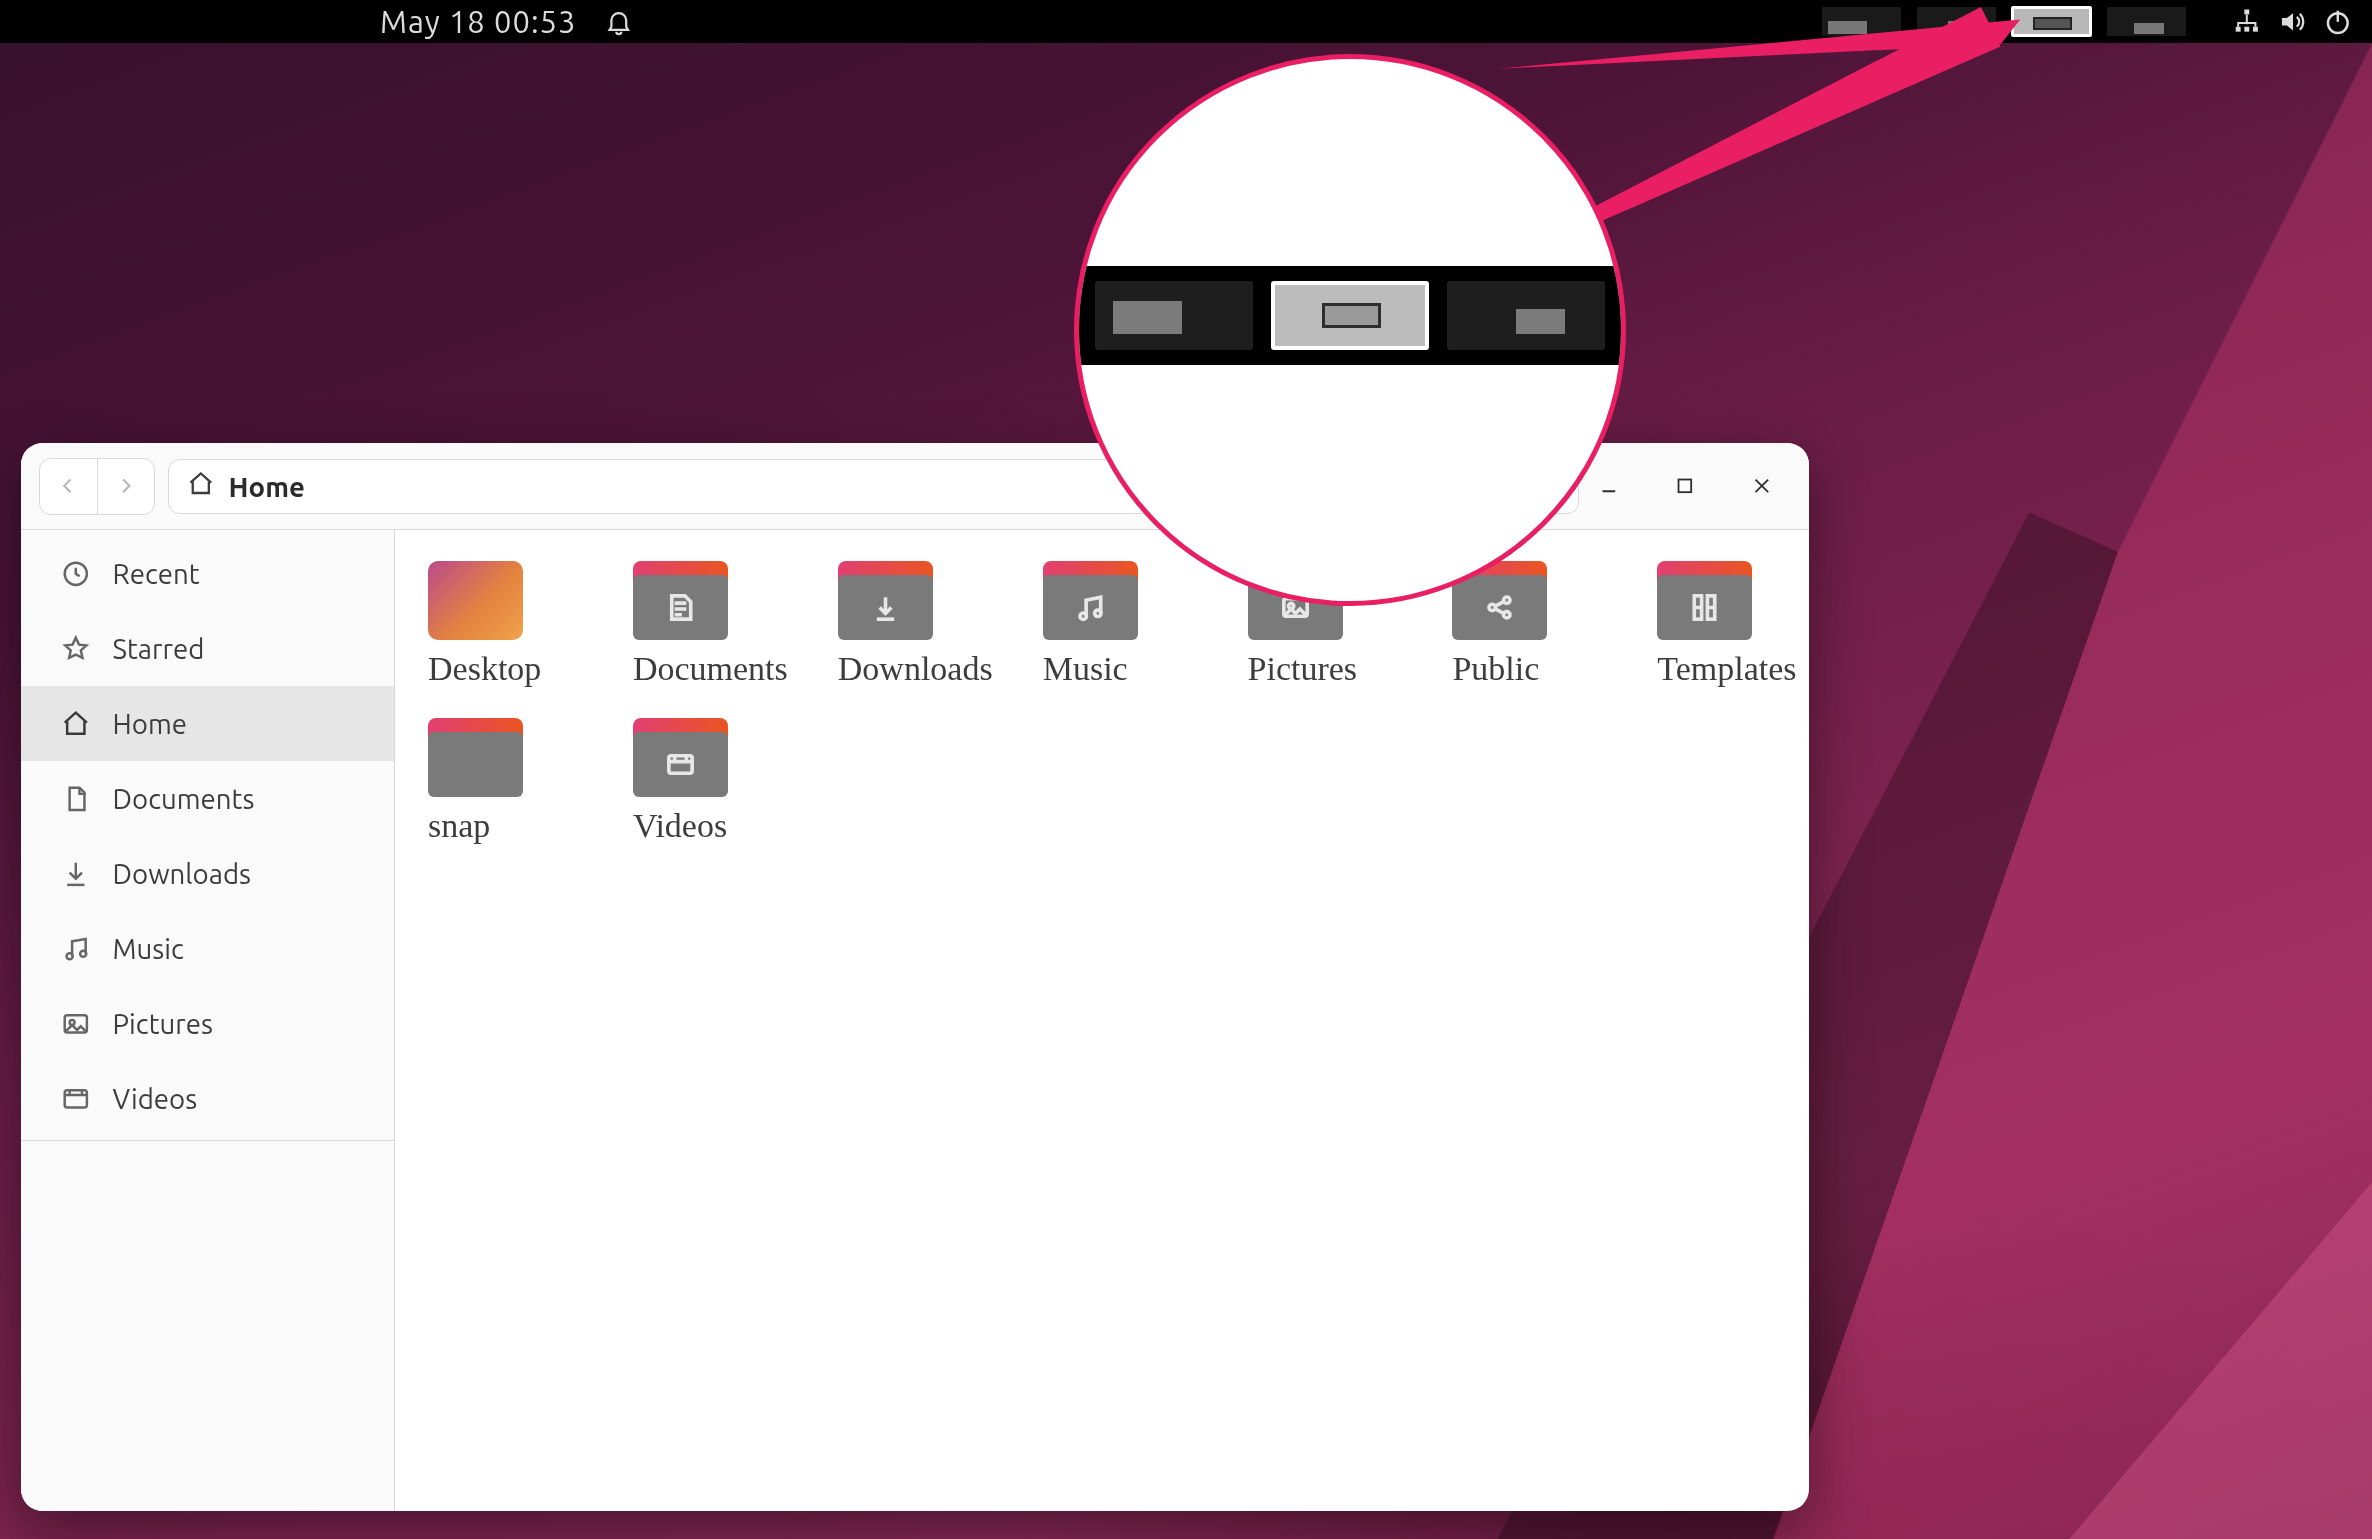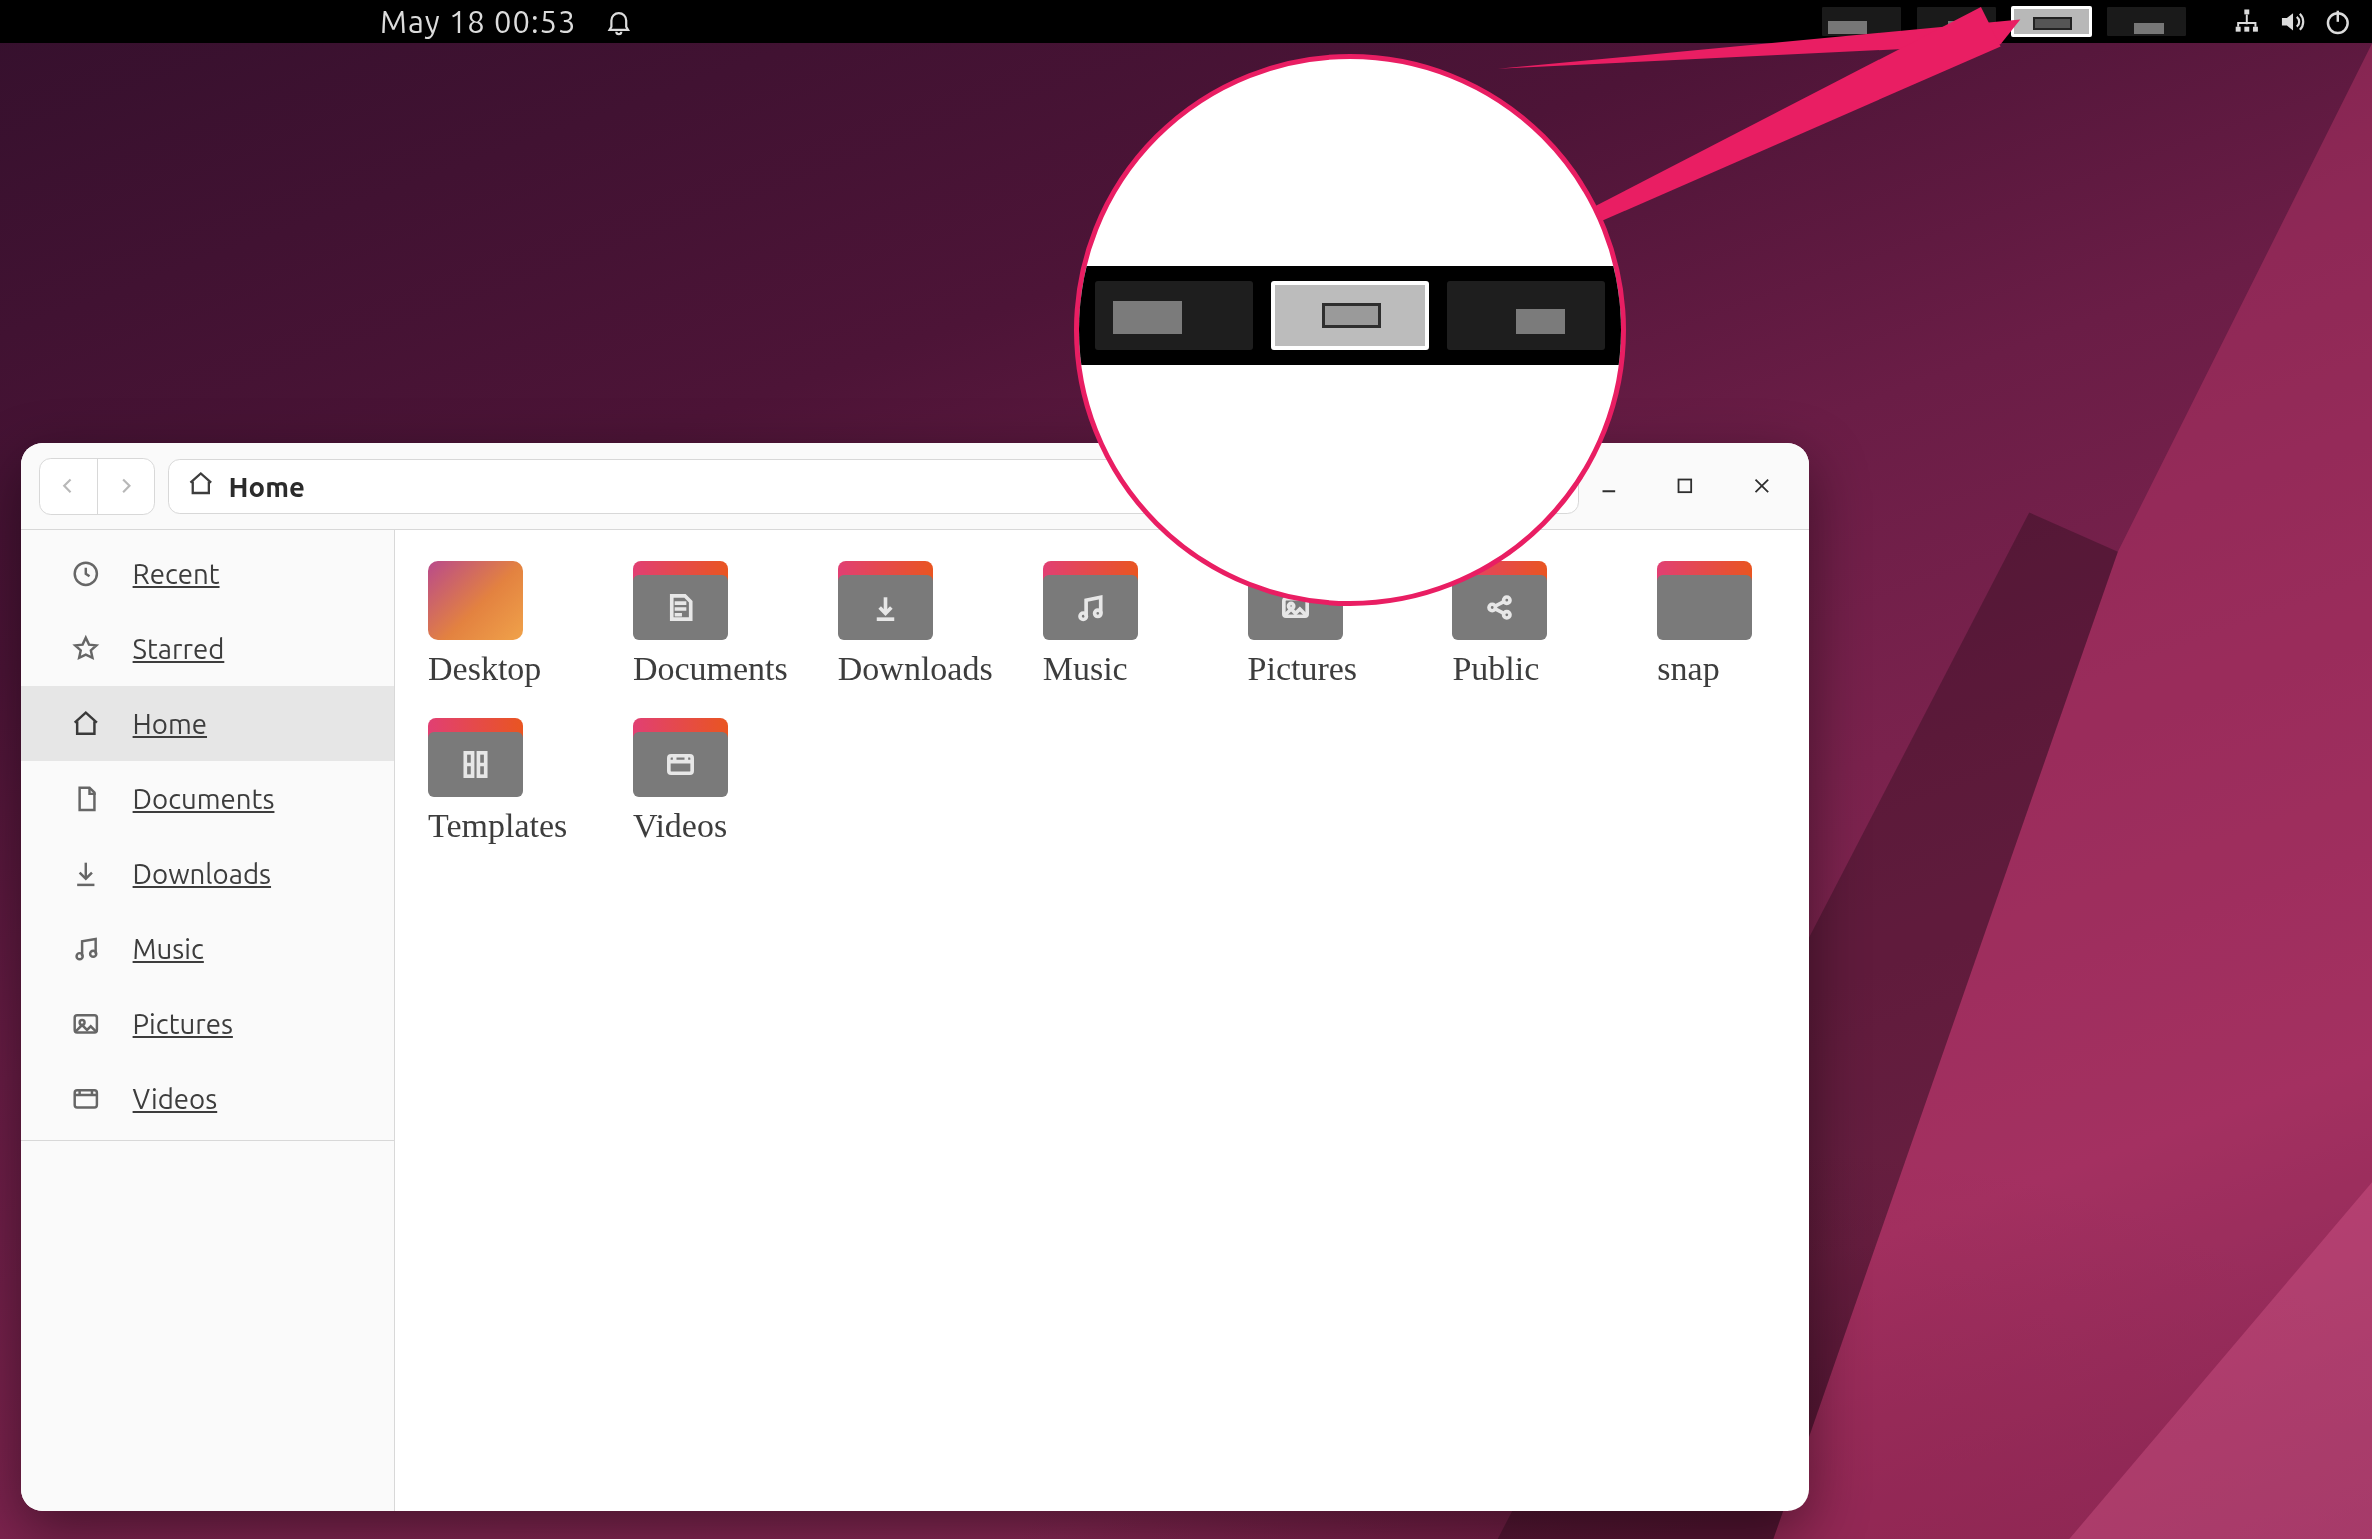--- a/index.html
+++ b/index.html
@@ -108,21 +108,21 @@
   .icon-btn svg { width:25.6px; height:25.6px; stroke:#3d3d3d;}
   .win-controls { margin-left:auto; display:flex; align-items:center; gap:45px; padding-right:13.8px;}
   .win-controls .wc { width:31.5px; height:31.5px; display:flex; align-items:center; justify-content:center;}
   .win-controls svg { width:21.7px; height:21.7px; stroke:#2e2e2e; stroke-width:2; }
   .window-body { flex:1; display:flex; min-height:0;}
   .sidebar {
     width:374px; background:var(--bg-sidebar); border-right:1px solid var(--border-light);
     display:flex; flex-direction:column; padding-top:5.9px; font-size:27.6px; color:#3d3d3d;
   }
   .side-item {
-    height:75px; display:flex; align-items:center; gap:32px; padding:0 50px;text-decoration:underline;
+    height:75px; display:flex; align-items:center; gap:22px; padding:0 40px;
   }
   .side-item.active { background:var(--bg-sidebar-active); }
   .side-sep { height:1px; background:var(--border-light); margin:3.9px 0; }
   .side-item svg { width:29.6px; height:29.6px; stroke:#666; fill:none; stroke-width:2;}
   .side-item.active svg { stroke:#3a3a3a; }
   .content {
     flex:1; padding:27.6px 33px; overflow:auto;
   }
   .grid {
     display:grid; grid-template-columns:repeat(7, 197px); gap:15.8px 7.9px;
@@ -416,42 +416,42 @@
                   <path d="M9 11l6-3M9 13l6 3"></path>
                 </svg>
               </div>
             </div>
             <span>Public</span>
           </div>
           <div class="file">
             <div class="folder-icon">
               <div class="folder-back"></div>
               <div class="folder-front">
-                <svg viewBox="0 0 24 24"></svg>
-              </div>
-            </div>
-            <span>snap</span>
-          </div>
-          <div class="file">
-            <div class="folder-icon">
-              <div class="folder-back"></div>
-              <div class="folder-front">
                 <svg viewBox="0 0 24 24">
                   <rect x="5" y="4" width="5" height="16"></rect>
                   <rect x="14" y="4" width="5" height="16"></rect>
                   <path d="M5 12h5M14 12h5"></path>
                 </svg>
               </div>
             </div>
             <span>Templates</span>
           </div>
           <div class="file">
             <div class="folder-icon">
               <div class="folder-back"></div>
               <div class="folder-front">
+                <svg viewBox="0 0 24 24"></svg>
+              </div>
+            </div>
+            <span>snap</span>
+          </div>
+          <div class="file">
+            <div class="folder-icon">
+              <div class="folder-back"></div>
+              <div class="folder-front">
                 <svg viewBox="0 0 24 24">
                   <rect x="4" y="6" width="16" height="12" rx="1.5"></rect>
                   <path d="M4 10h16M8 6v4M16 6v4"></path>
                 </svg>
               </div>
             </div>
             <span>Videos</span>
           </div>
         </div>
     </div>

